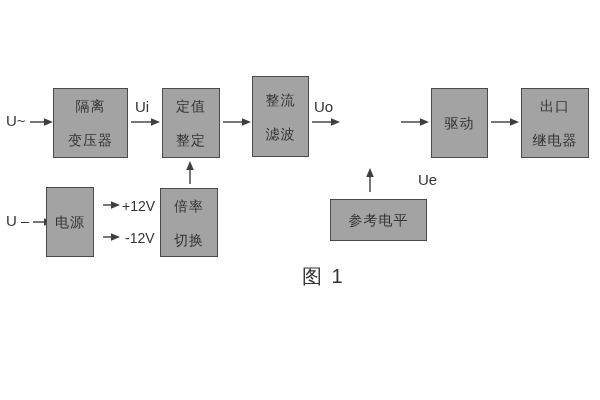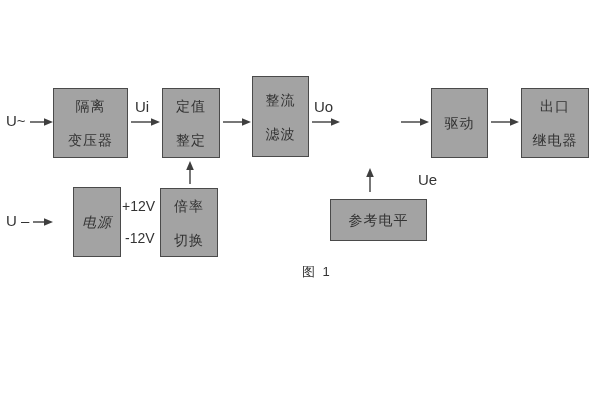--- a/index.html
+++ b/index.html
@@ -34,21 +34,21 @@
   .block.single { gap: 0; }
   .sig {
     position: absolute;
     font-size: 15px;
     line-height: 16px;
     white-space: nowrap;
   }
   .sig.small { font-size: 14px; }
   .caption {
     position: absolute;
-    font-size: 13px;
+    font-size: 20px;
     white-space: nowrap;
     letter-spacing: 2px;
   }
   #wires {
     position: absolute;
     left: 0;
     top: 0;
     width: 600px;
     height: 400px;
     pointer-events: none;
@@ -126,21 +126,21 @@
 
   <div class="block" style="left:521px; top:88px; width:68px; height:70px;">
     <span>出口</span>
     <span>继电器</span>
   </div>
 
   <div class="block single" style="left:431px; top:88px; width:57px; height:70px;">
     <span>驱动</span>
   </div>
 
-  <div class="block single" style="left:73px; top:187px; width:48px; height:70px;font-style:italic;">
+  <div class="block single" style="left:46px; top:187px; width:48px; height:70px;">
     <span>电源</span>
   </div>
 
   <div class="block" style="left:160px; top:188px; width:58px; height:69px;">
     <span>倍率</span>
     <span>切换</span>
   </div>
 
   <div class="block single" style="left:330px; top:199px; width:97px; height:42px;">
     <span>参考电平</span>

